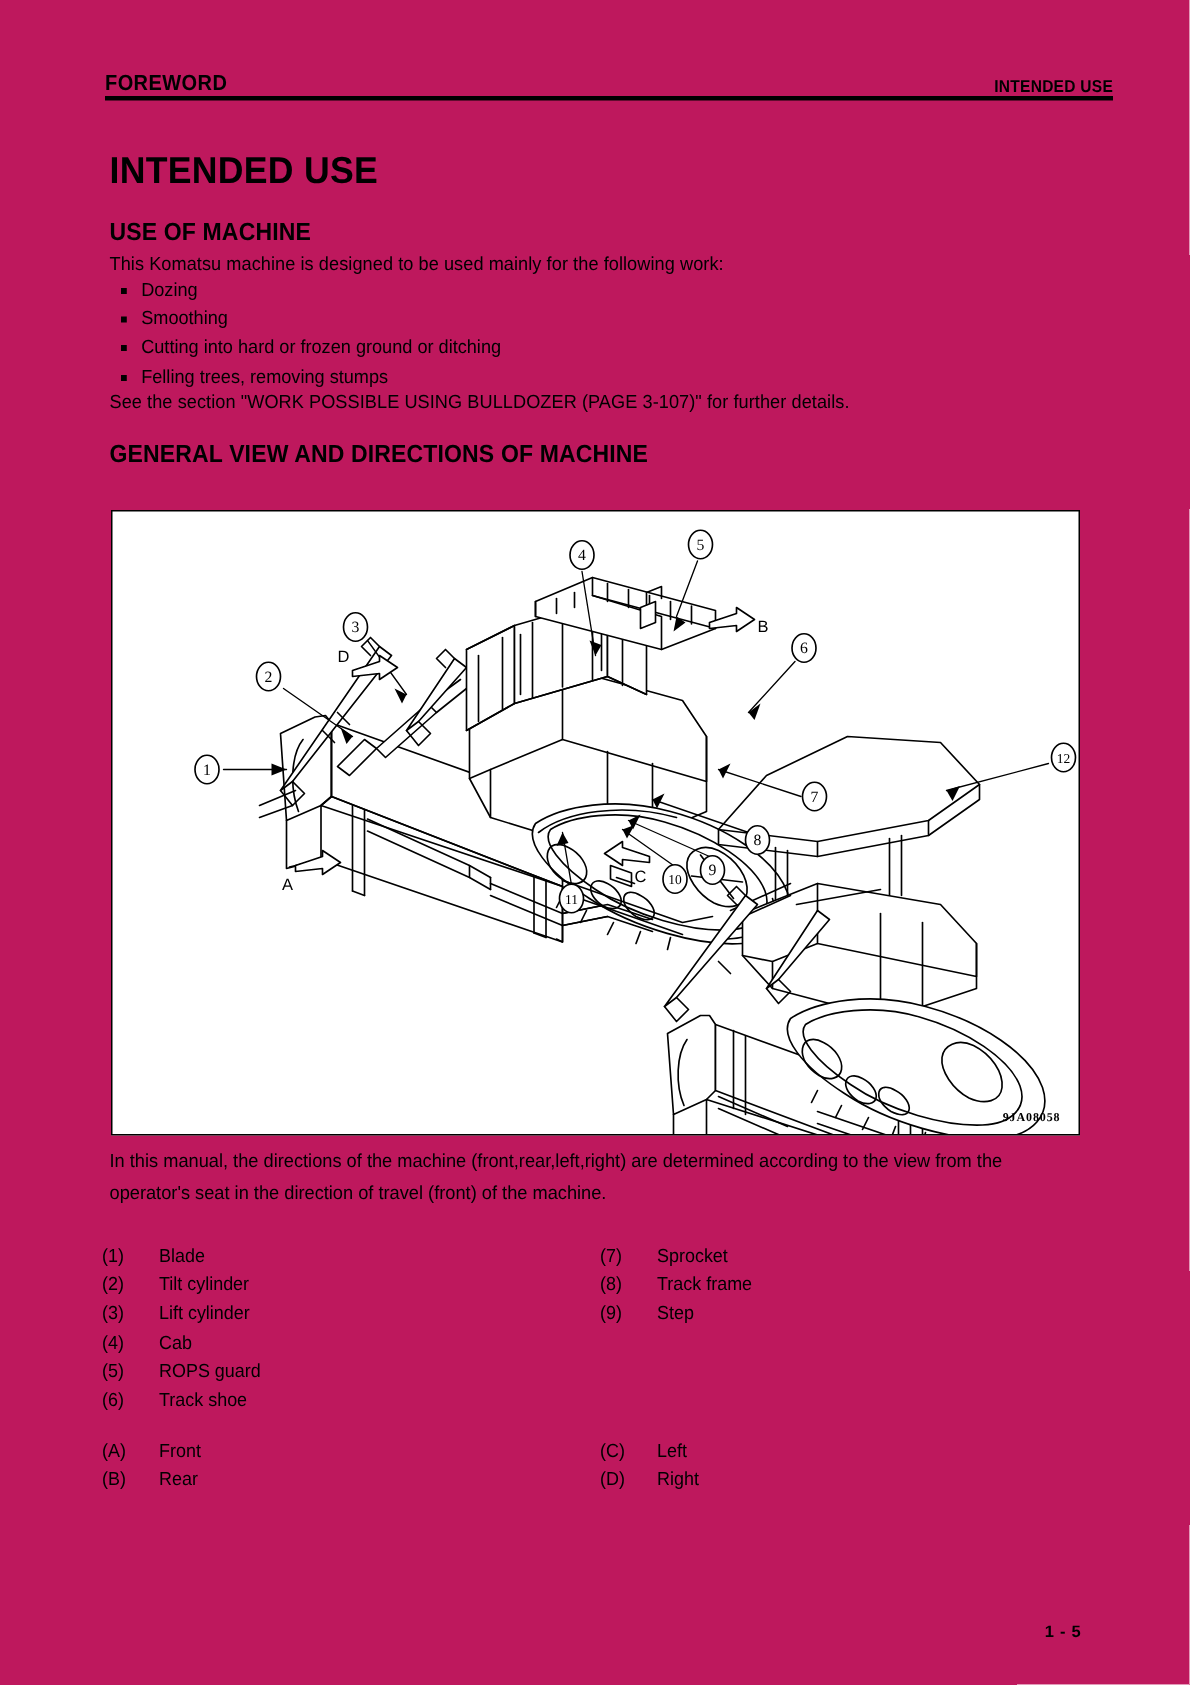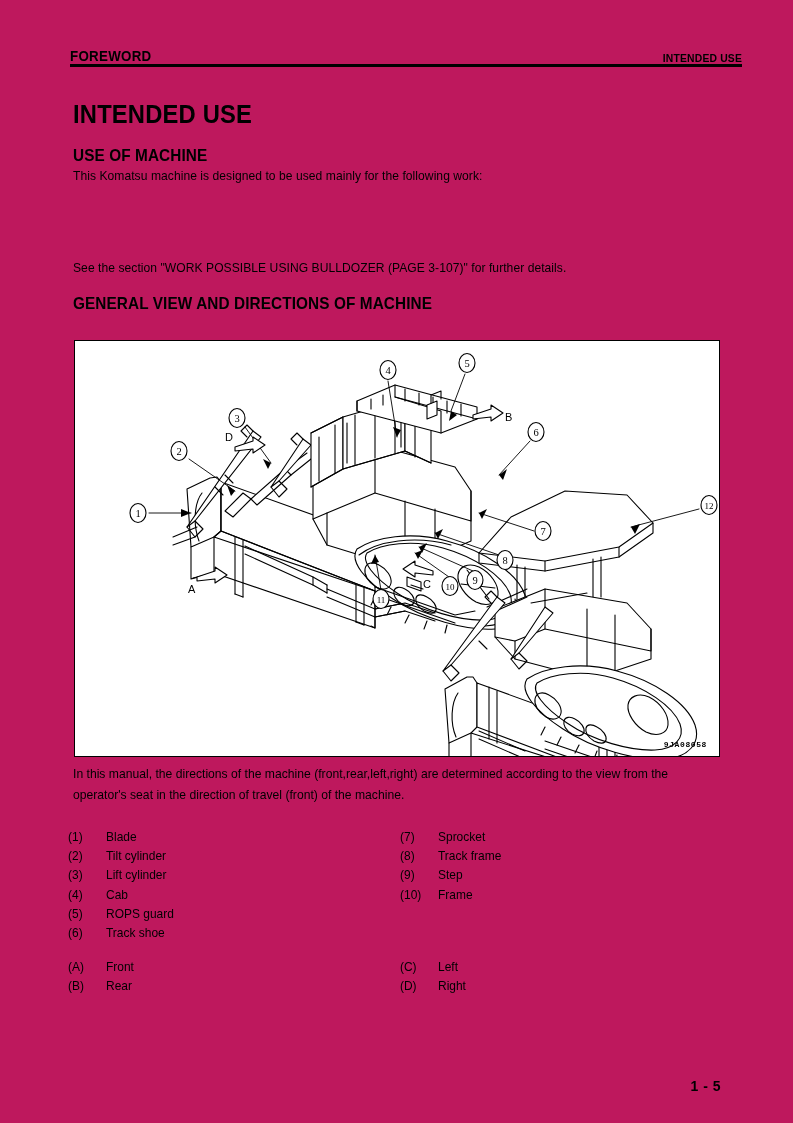--- a/index.html
+++ b/index.html
@@ -147,21 +147,21 @@
     top: 0;
     width: 644px;
     height: 415px;
   }
   #figure-code {
     position: absolute;
     right: 12px;
     bottom: 7px;
     font-size: 8px;
     font-weight: bold;
-    font-family: Liberation Mono, monospace;
+    font-family: Liberation Serif, serif;
     letter-spacing: 0.6px;
   }
   #watermark {
     position: absolute;
     left: 152px;
     top: 40px;
     font-size: 31px;
     color: #8e8e8e;
     opacity: 0.88;
     letter-spacing: -0.5px;
@@ -205,41 +205,47 @@
   .legend-val {
     transform: scaleX(0.95);
     transform-origin: left top;
   }
 
   
   #page-number {
     position: absolute;
     right: 72px;
     bottom: 29px;
-    font-size: 14px;
+    font-size: 11px;
     font-weight: bold;
     letter-spacing: 0.5px;
   }
 </style>
 </head>
 <body>
 
 <div id="page">
 
   <div class="header">
     <span class="header-left">FOREWORD</span>
     <span class="header-right">INTENDED USE</span>
   </div>
   <div class="header-rule"></div>
 
   <div class="h1">INTENDED USE</div>
 
   <div class="h2" id="h2-use">USE OF MACHINE</div>
   <div class="body-text" id="intro-line">This Komatsu machine is designed to be used mainly for the following work:</div>
 
+  <ul id="bullet-list">
+    <li>Dozing</li>
+    <li>Smoothing</li>
+    <li>Cutting into hard or frozen ground or ditching</li>
+    <li>Felling trees, removing stumps</li>
+  </ul>
 
   <div class="body-text" id="see-section">See the section "WORK POSSIBLE USING BULLDOZER (PAGE 3-107)" for further details.</div>
 
   <div class="h2" id="h2-general">GENERAL VIEW AND DIRECTIONS OF MACHINE</div>
 
   <div id="figure-box">
 
     <svg id="figure-svg" viewBox="0 0 644 415">
       <g fill="none" stroke="#000000" stroke-width="1.1" stroke-linejoin="round" stroke-linecap="round">
 
@@ -585,24 +591,20 @@
       <span class="legend-val">Sprocket</span>
     </div>
     <div class="legend-row">
       <span class="legend-key">(8)</span>
       <span class="legend-val">Track frame</span>
     </div>
     <div class="legend-row">
       <span class="legend-key">(9)</span>
       <span class="legend-val">Step</span>
     </div>
-    <div class="legend-row">
-      <span class="legend-key">(10)</span>
-      <span class="legend-val">Frame</span>
-    </div>
   </div>
 
   <div class="legend-col" id="dir-left">
     <div class="legend-row">
       <span class="legend-key">(A)</span>
       <span class="legend-val">Front</span>
     </div>
     <div class="legend-row">
       <span class="legend-key">(B)</span>
       <span class="legend-val">Rear</span>

